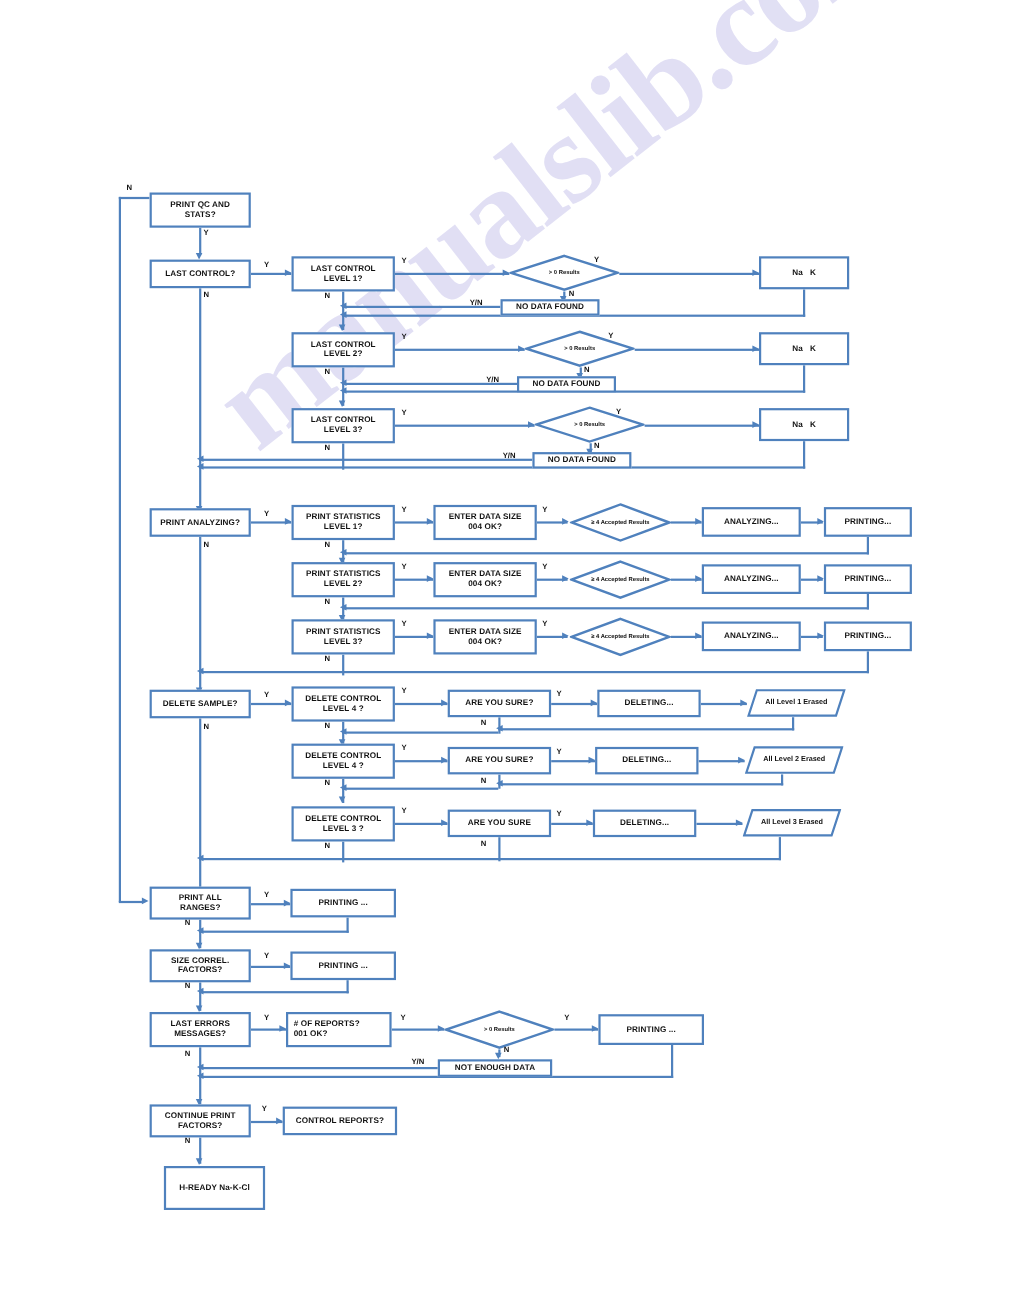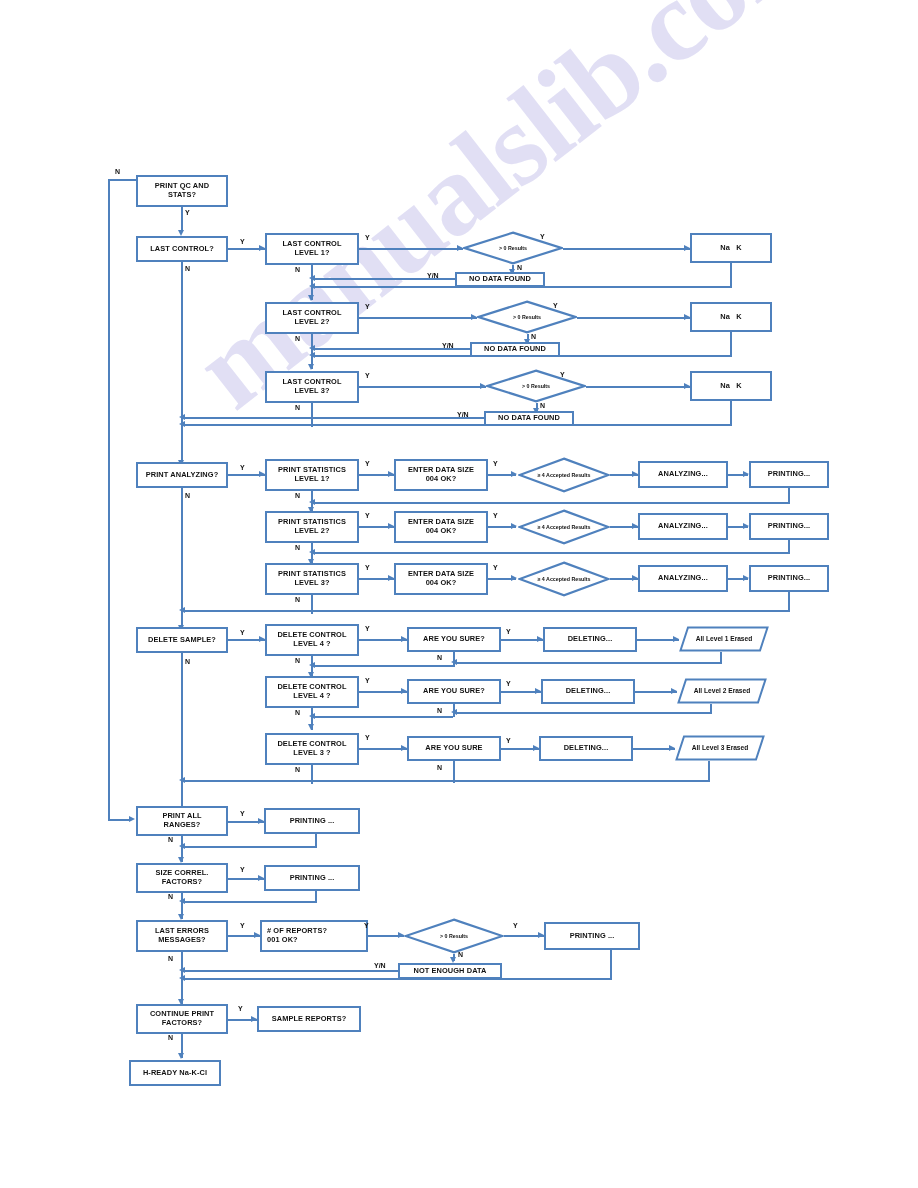--- a/index.html
+++ b/index.html
@@ -563,21 +563,21 @@
       <span class="l2">MESSAGES?</span>
     </div>
   </div>
   <div class="lbl" style="left:240px;top:922px;">Y</div>
   <div class="ln lnh" style="left:228px;top:935px;width:32px;"></div>
   <div class="arrow ar" style="left:254px;top:932px;"></div>
   <div class="lbl" style="left:168px;top:955px;">N</div>
   <div class="ln lnv" style="left:181px;top:952px;height:52px;"></div>
   <div class="arrow ad" style="left:178px;top:999px;"></div>
 
-  <div class="node" style="left:260px;top:920px;width:108px;height:32px;">
+  <div class="node" style="left:260px;top:920px;width:96px;height:32px;">
     <div style="text-align:left;width:100%;padding-left:3px;">
       <span># OF REPORTS?</span>
       <span class="l2">001               OK?</span>
     </div>
   </div>
   <div class="lbl" style="left:364px;top:922px;">Y</div>
   <div class="ln lnh" style="left:356px;top:935px;width:48px;"></div>
   <div class="arrow ar" style="left:398px;top:932px;"></div>
 
   <div class="diamond" style="left:404px;top:918px;width:100px;height:36px;">
@@ -614,20 +614,20 @@
     </div>
   </div>
   <div class="lbl" style="left:238px;top:1005px;">Y</div>
   <div class="ln lnh" style="left:228px;top:1019px;width:29px;"></div>
   <div class="arrow ar" style="left:251px;top:1016px;"></div>
   <div class="lbl" style="left:168px;top:1034px;">N</div>
   <div class="ln lnv" style="left:181px;top:1034px;height:24px;"></div>
   <div class="arrow ad" style="left:178px;top:1053px;"></div>
 
   <div class="node" style="left:257px;top:1006px;width:104px;height:26px;">
-    <span>SAMPLE REPORTS?</span>
-  </div>
-
-  <div class="node" style="left:129px;top:1060px;width:92px;height:26px;">
+    <span>CONTROL REPORTS?</span>
+  </div>
+
+  <div class="node" style="left:149px;top:1060px;width:92px;height:40px;">
     <span>H-READY Na-K-Cl</span>
   </div>
 
 </div>
 
 </body></html>

